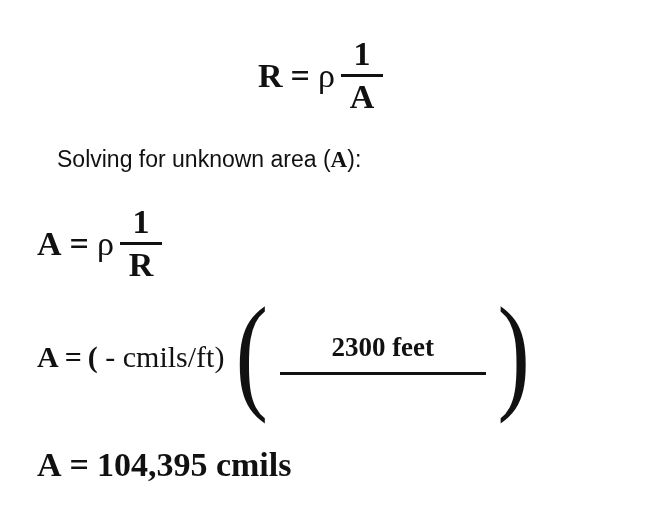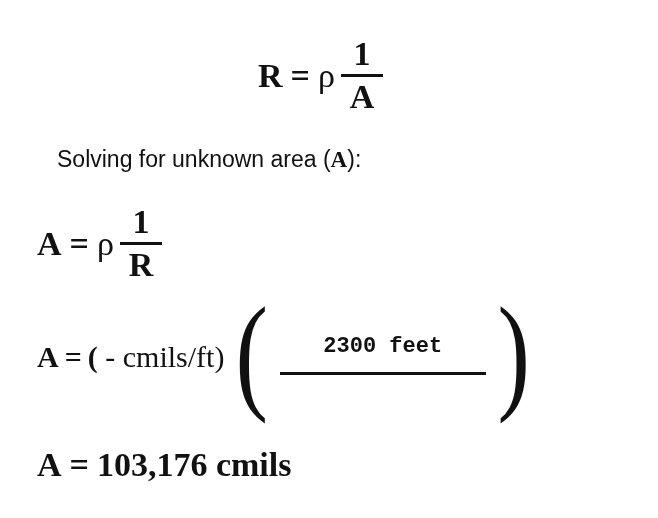--- a/index.html
+++ b/index.html
@@ -93,21 +93,21 @@
       font-size: 130px;
       line-height: 118px;
       display: inline-block;
       transform: scaleX(0.75);
       margin-top: -10px;
     }
     #eq3 .frac {
       margin: 0 6px;
     }
     #eq3 .frac .bar { width: 206px; margin: 8px 0 10px 0; }
-    #eq3 .frac .num, #eq3 .frac .den { line-height: 34px; font-size: 22px; font-family: Liberation Mono, monospace; }
+    #eq3 .frac .num, #eq3 .frac .den { line-height: 34px; font-size: 27px; }
 
     
     #eq4 {
       left: 37px;
       top: 446px;
       font-size: 34px;
     }
   </style>
 </head>
 <body>
@@ -149,14 +149,14 @@
   <span class="frac">
     <span class="num">2300 feet</span>
     <span class="bar"></span>
   </span>
   <span class="paren">)</span>
 </div>
 
 <div id="eq4" class="eq serif">
   <span>A</span>
   <span style="margin:0 8px;">=</span>
-  <span>103,176 cmils</span>
+  <span>104,395 cmils</span>
 </div>
 
 </body></html>

